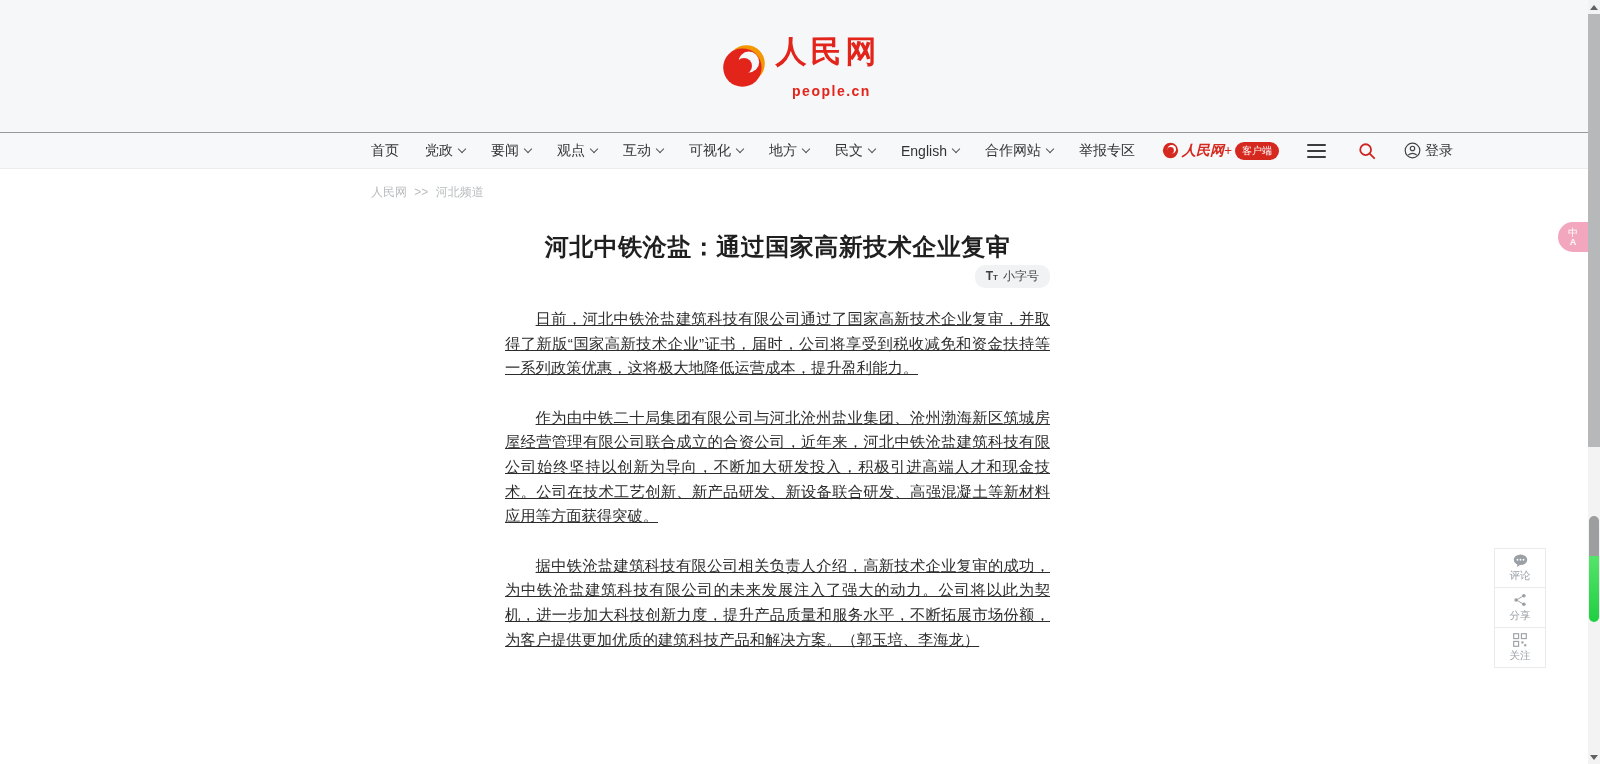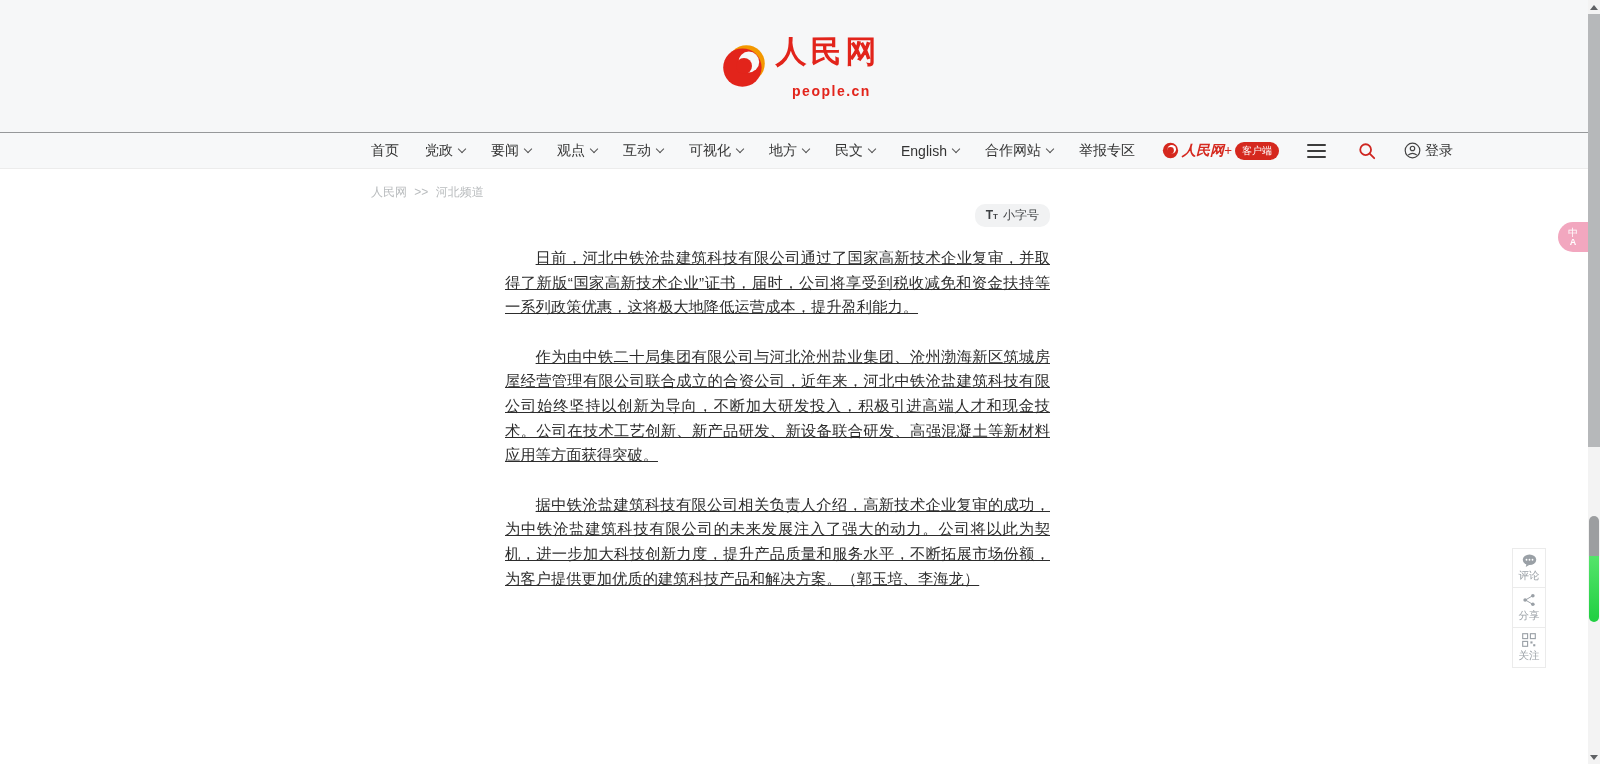--- a/index.html
+++ b/index.html
@@ -57,21 +57,21 @@
           text-align:justify; margin-bottom:25px;text-decoration:underline; }
 
   
   .translate-pill { position:absolute; right:12px; top:222px; width:30px; height:30px;
                     background:#f2a7bf; border-radius:15px 0 0 15px; color:#fff;
                     display:flex; flex-direction:column; align-items:center; justify-content:center;
                     cursor:pointer; }
   .translate-pill .t1 { font-size:10px; line-height:10px; }
   .translate-pill .t2 { font-size:9px; line-height:9px; font-weight:700; }
 
-  .fab-panel { position:absolute; right:54px; top:548px; width:34px; background:#fff;
+  .fab-panel { position:absolute; right:54px; top:548px; width:52px; background:#fff;
                border:1px solid #ebebeb; }
   .fab-item { display:flex; flex-direction:column; align-items:center; padding:5px 0 4px;
               cursor:pointer; }
   .fab-item + .fab-item { border-top:1px solid #ebebeb; }
   .fab-label { font-size:10.5px; color:#9aa0a6; margin-top:2px; }
 
   
   .scrollbar { position:absolute; right:0; top:0; width:12px; height:764px; background:#f3f3f3; }
   .sb-arrow { position:absolute; left:0; width:12px; height:14px; display:flex;
               align-items:center; justify-content:center; cursor:pointer; }
@@ -201,20 +201,21 @@
     </div>
   </nav>
 
   <div class="breadcrumb">
     <a>人民网</a>
     <span class="sep">&gt;&gt;</span>
     <a>河北频道</a>
   </div>
 
   <main class="article">
+    <h1 class="article-title">河北中铁沧盐：通过国家高新技术企业复审</h1>
 
 
     <div class="toolbar-row">
       <div class="fontsize-pill">
         <span class="fs-big">T</span>
         <span class="fs-small">T</span>
         <span>小字号</span>
       </div>
     </div>
 

